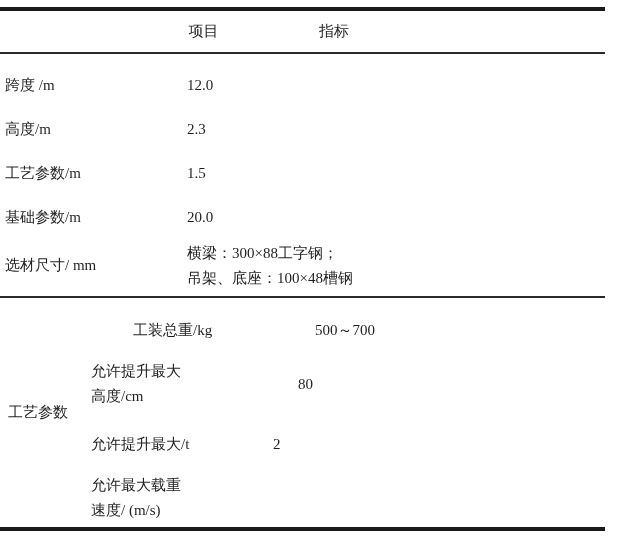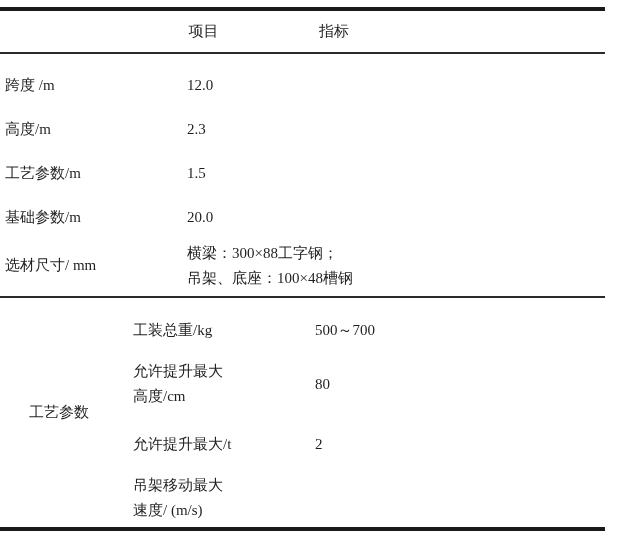--- a/index.html
+++ b/index.html
@@ -39,23 +39,23 @@
     align-items: center;
     justify-content: center;
     padding-right: 10px;
     box-sizing: border-box;
   }
   .rows { display: flex; flex-direction: column; }
 
   .row { display: flex; align-items: flex-end; }
   .row.top { align-items: center; }
   .h44 { height: 44px; }
-  .h45 { height: 45px; }
+  .h45 { height: 45px; margin-left: 42px; }
   .h66 { height: 66px; }
-  .h70 { height: 70px; }
+  .h70 { height: 70px; gap: 25px; }
   .pt5  { padding-top: 5px;  box-sizing: border-box; }
   .pt11 { padding-top: 11px; box-sizing: border-box; }
   .pt12 { padding-top: 12px; box-sizing: border-box; }
 
   .ci {
     width: 179px;
     padding-left: 5px;
     box-sizing: border-box;
     white-space: pre-line;
     line-height: 25px;
@@ -121,21 +121,21 @@
       <div class="row h70 top pt12">
         <div class="ci">允许提升最大
 高度/cm</div>
         <div class="cv">80</div>
       </div>
       <div class="row h44">
         <div class="ci">允许提升最大/t</div>
         <div class="cv">2</div>
       </div>
       <div class="row h70 top pt11">
-        <div class="ci">吊架移动最大
+        <div class="ci">允许最大载重
 速度/ (m/s)</div>
       </div>
     </div>
   </div>
 
   <div class="rule heavy"></div>
 
 </div>
 
 </body></html>

